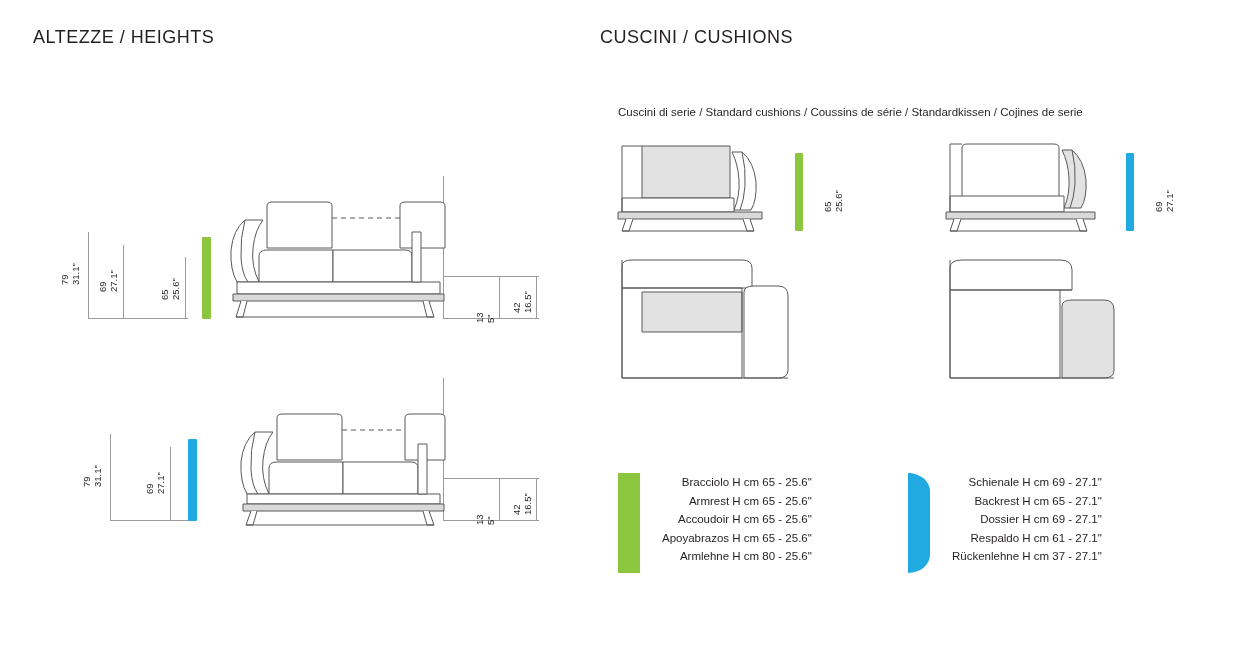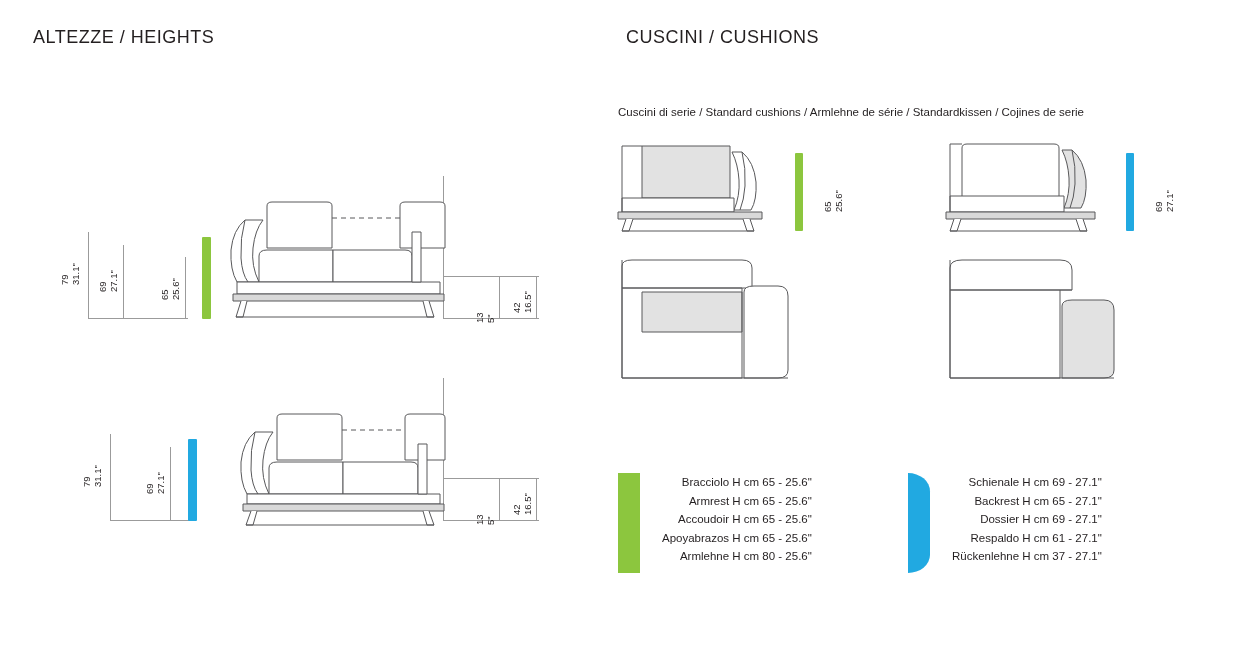--- a/index.html
+++ b/index.html
@@ -17,21 +17,21 @@
 
   .section-title {
     position: absolute;
     font-size: 18px;
     letter-spacing: 0.5px;
     color: #231f20;
     font-weight: 400;
     white-space: nowrap;
   }
   #title-heights { left: 33px; top: 27px; }
-  #title-cushions { left: 626px; top: 27px; }
+  #title-cushions { left: 600px; top: 27px; }
 
   .sub-caption {
     position: absolute;
     left: 618px; top: 106px;
     font-size: 11.5px;
     color: #231f20;
     white-space: nowrap;
   }
 
   
@@ -78,21 +78,21 @@
     color: #231f20;
     white-space: nowrap;
   }
   .legend-lines div { height: 18.5px; text-align: right; }
 </style>
 </head>
 <body>
 
 <div class="section-title" id="title-heights">ALTEZZE  /  HEIGHTS</div>
 <div class="section-title" id="title-cushions">CUSCINI /  CUSHIONS</div>
-<div class="sub-caption">Cuscini di serie  /  Standard cushions  /  Armlehne de série  /  Standardkissen  /  Cojines de serie</div>
+<div class="sub-caption">Cuscini di serie  /  Standard cushions  /  Coussins de série  /  Standardkissen  /  Cojines de serie</div>
 
 <div>
 
   <div class="vline" style="left:88px;  top:232px; height:86px;"></div>
   <div class="vline" style="left:123px; top:245px; height:73px;"></div>
   <div class="vline" style="left:185px; top:257px; height:61px;"></div>
   <div class="hline" style="left:88px;  top:318px; width:100px;"></div>
   <div class="vline" style="left:443px; top:176px; height:142px;"></div>
   <div class="vline" style="left:499px; top:276px; height:42px;"></div>
   <div class="vline" style="left:536px; top:276px; height:42px;"></div>

